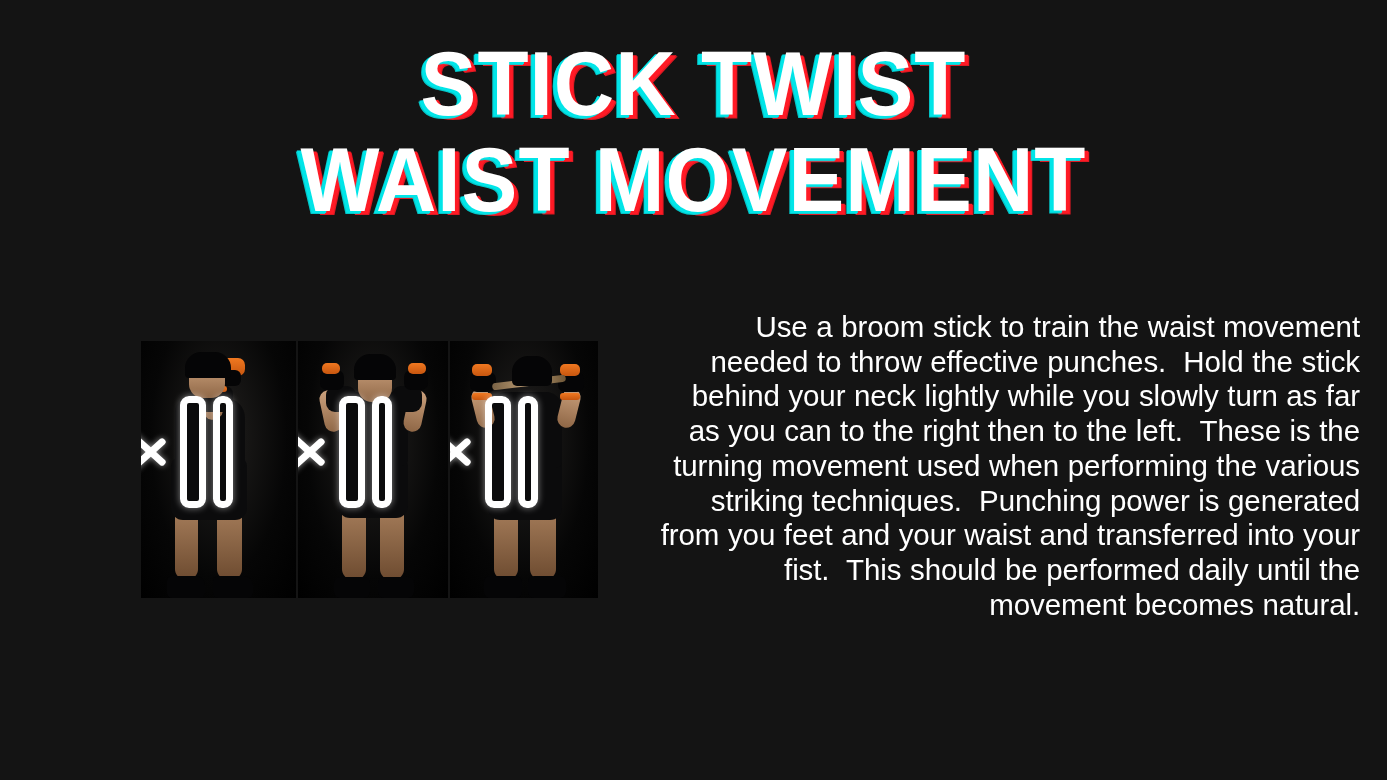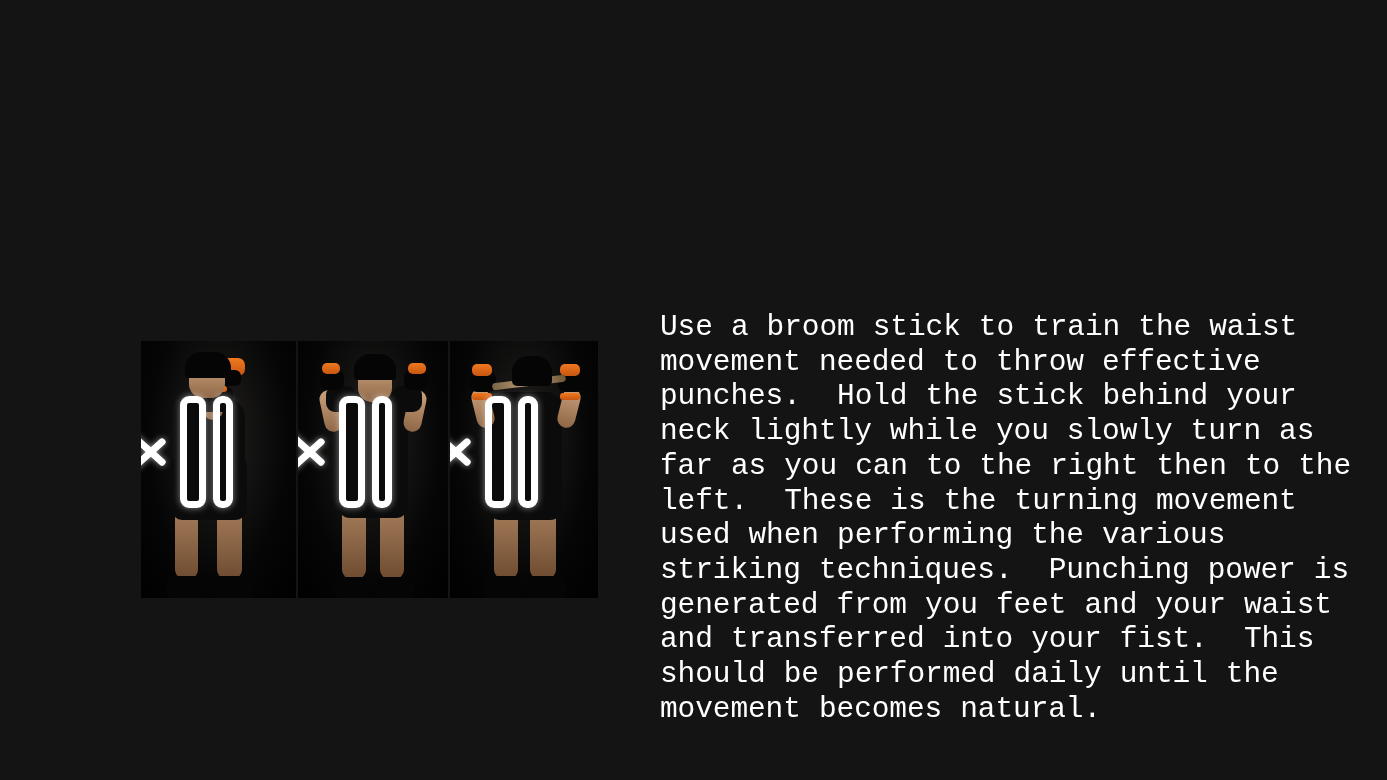--- a/index.html
+++ b/index.html
@@ -146,35 +146,39 @@
   .orange { background: linear-gradient(180deg,#f07820 0%, #c7560f 100%); }
   .dark { background: #0b0b0c; }
   .darker { background: #050506; }
 
   
   .body-text {
     position: absolute;
     left: 660px;
     top: 310px;
     width: 700px;
-    text-align: left;
+    text-align: right;
     color: #ffffff;
-    font-family: Liberation Mono, monospace;
+    font-family: Liberation Sans, sans-serif;
     font-size: 29.5px;
     line-height: 34.7px;
     letter-spacing: -0.1px;
     word-spacing: 0.5px;
     white-space: pre-wrap;
   }
 </style>
 </head>
 <body>
 
 <div class="slide">
 
+  <div class="title-block">
+    <span class="title-line l1">STICK TWIST</span>
+    <span class="title-line l2">WAIST MOVEMENT</span>
+  </div>
 
   <div class="collage">
 
     <div class="panel p1">
       <div class="vignette"></div>
 
       <div class="figure" style="left:18px; width:120px; height:250px;">
 
         <div class="fg-body skin-d" style="left:16px; bottom:18px; width:23px; height:74px; border-radius:11px;"></div>
         <div class="fg-body skin-d" style="left:58px; bottom:18px; width:25px; height:76px; border-radius:11px;"></div>

